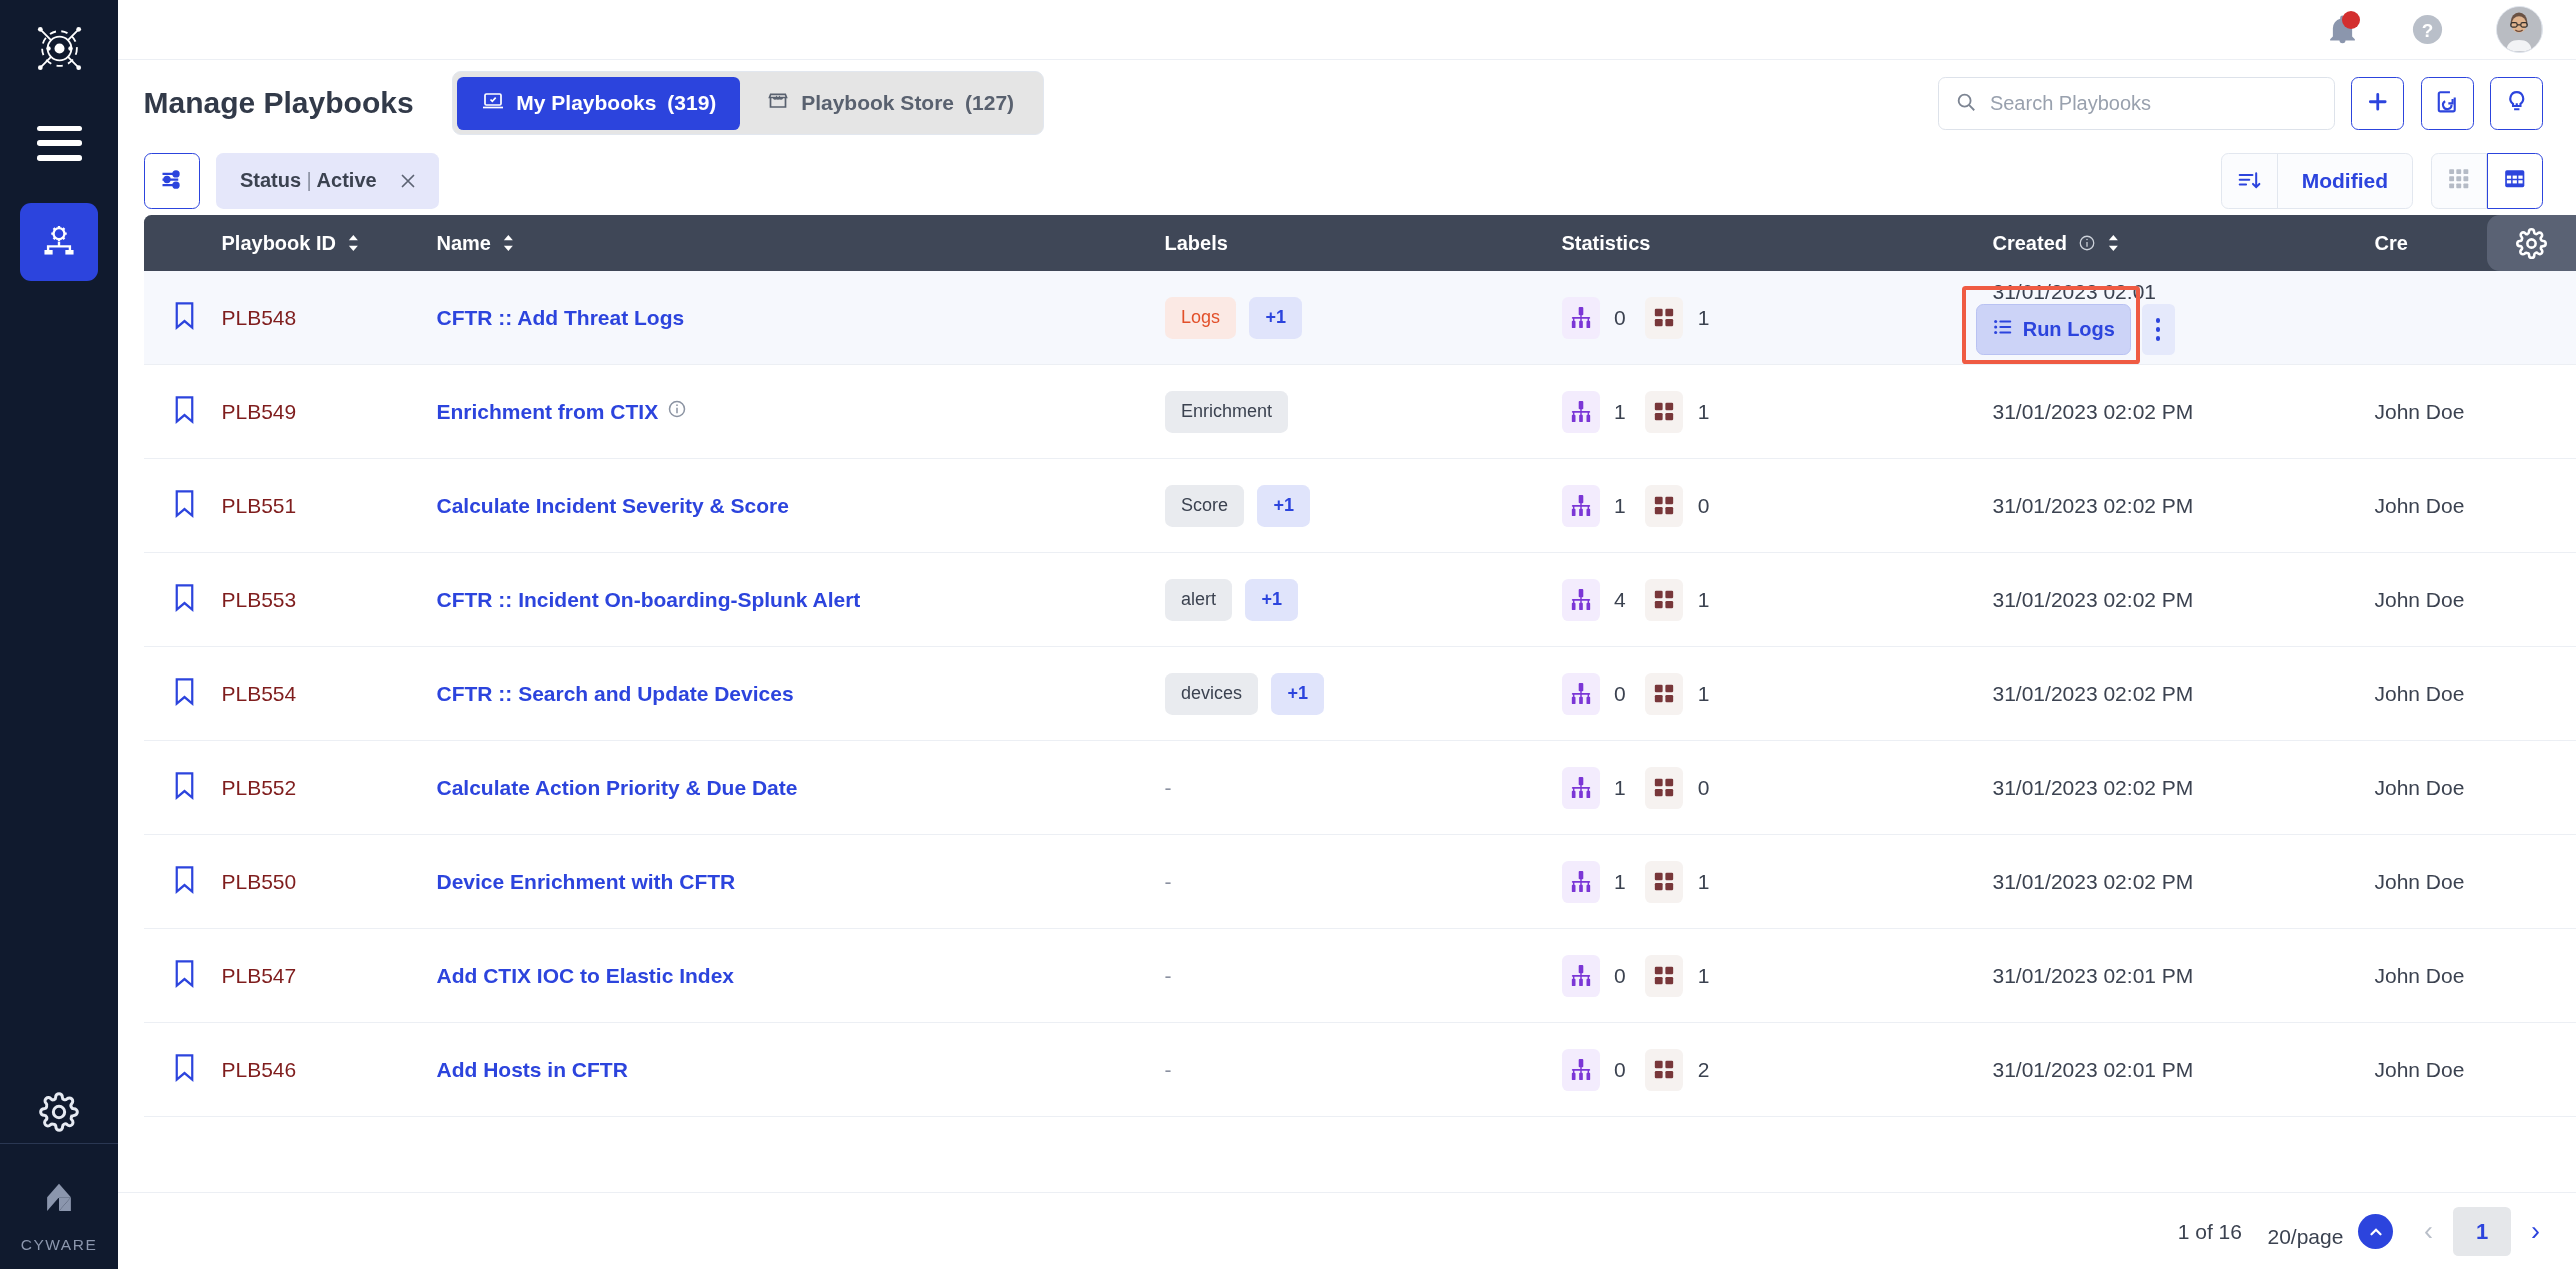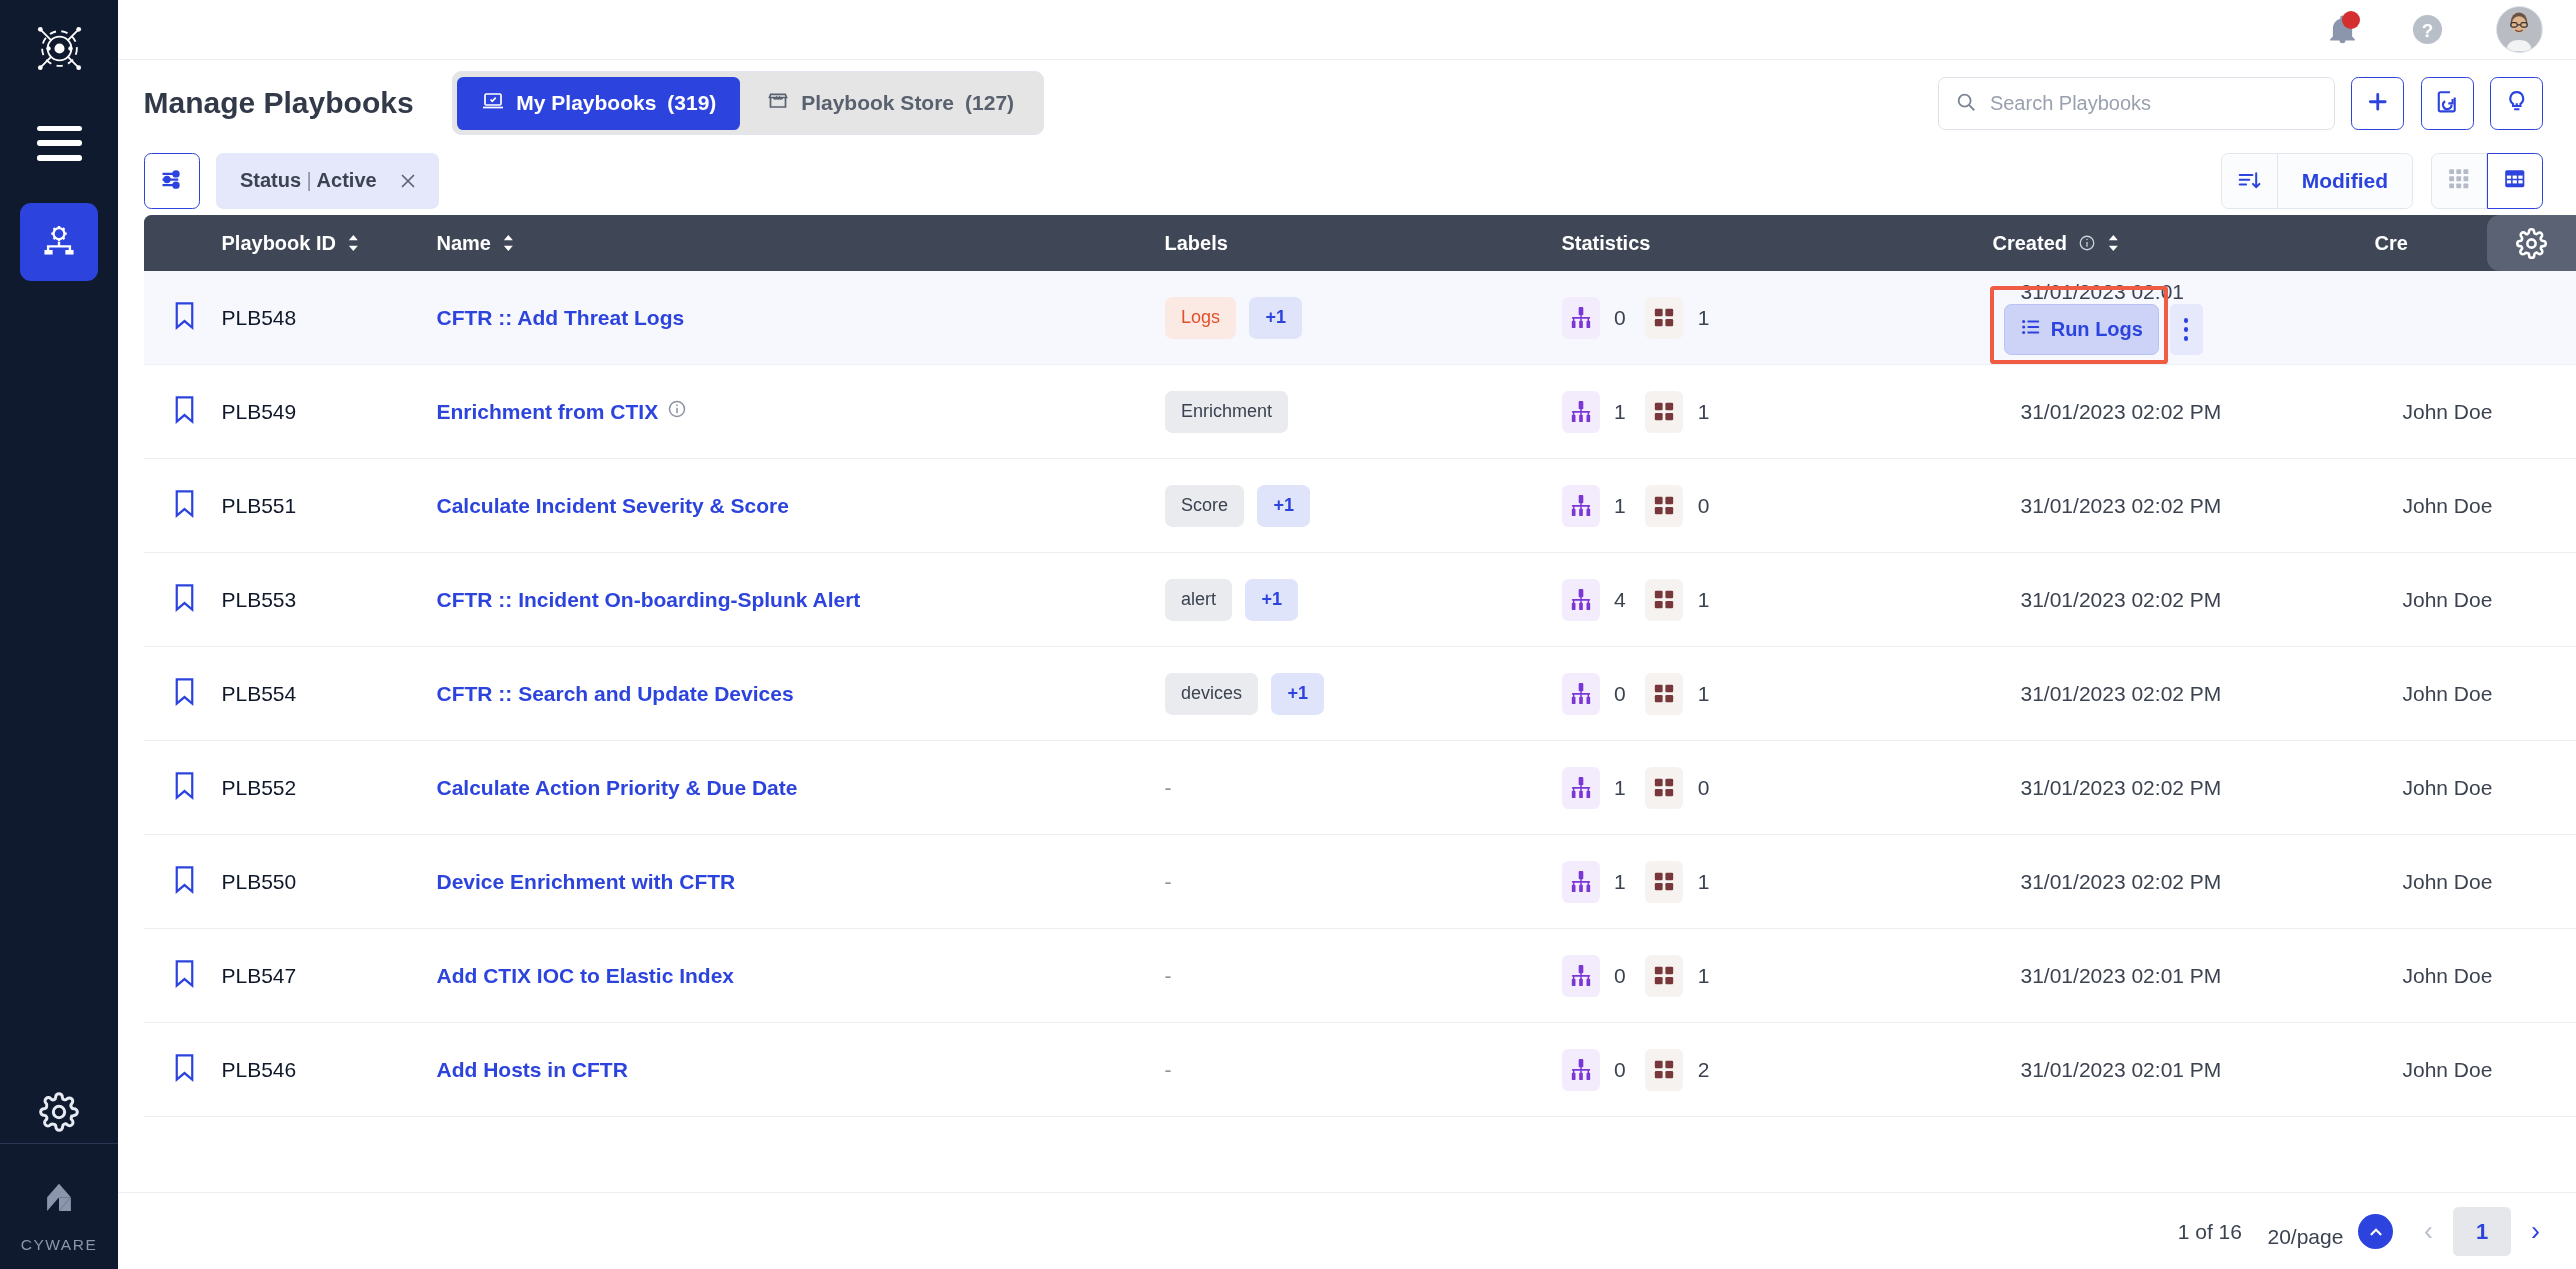--- a/index.html
+++ b/index.html
@@ -121,37 +121,37 @@
     position:absolute; right: 0; top: 0; width: 89px; height: 56px;
     background:#5a6274; border-radius: 12.7px 0 0 12.7px; display:flex; align-items:center; justify-content:center; cursor:pointer;
   }
 
   .row {
     height: 94px; display:flex; align-items:center; border-bottom:0.9px solid #eceff4; font-size: 21px; color:#3b4250;
     background:#ffffff;
   }
   .row.highlight { background:#f6f8fd; }
   .bm { display:flex; align-items:center; justify-content:flex-start; padding-left: 27px; cursor:pointer; }
-  .cell-id { font-size: 21px; color:#0f172a; }
+  .cell-id { font-size: 21px; color:#7f1d1d; }
   .cell-name { color:#2c44dd; font-weight:700; font-size:21px; display:flex; align-items:center; gap:9px; }
   .cell-name .nm { cursor:pointer; }
   .cell-lab { display:flex; align-items:center; gap:12.7px; }
   .lab {
     height: 42px; padding: 0 16.4px; border-radius: 7.3px; background:#e9ebef; color:#3b4250;
     font-size: 18px; display:flex; align-items:center; white-space:nowrap;
   }
   .lab.logs { background:#fbe9e4; color:#e2502a; }
   .lab.plus { background:#e0e4fb; color:#2c44dd; font-weight:700; }
   .dash { color:#8a90a0; }
   .cell-stat { display:flex; align-items:center; gap: 14.6px; }
   .stat-ico { width: 38px; height: 42px; border-radius: 6.4px; display:flex; align-items:center; justify-content:center; }
   .stat-ico.v1 { background:#f3ecfd; }
   .stat-ico.v2 { background:#f6f2f0; }
   .stat-num { font-size: 21px; color:#3b4250; min-width: 16.4px; }
-  .cell-cre { font-size: 21px; color:#3b4250; white-space:nowrap;margin-left:28px; }
+  .cell-cre { font-size: 21px; color:#3b4250; white-space:nowrap; }
   .cell-by { font-size: 21px; color:#3b4250; white-space:nowrap; }
 
   .runlogs-wrap { position:relative; display:flex; align-items:center; gap: 11px; margin-left: -16.4px; }
   .runlogs-hl {
     position:absolute; left:-14.6px; top:-18px; width: 178px; height: 78px;
     border: 4.5px solid #ef5b43; border-radius: 3.6px; pointer-events:none;
   }
   .runlogs {
     height: 51px; padding: 0 14.6px; background:#ccd3f7; border:0.9px solid #b9c2f2; border-radius: 7.3px;
     display:flex; align-items:center; gap:9px; color:#2c44dd; font-weight:700; font-size:20px; cursor:pointer; white-space:nowrap;

